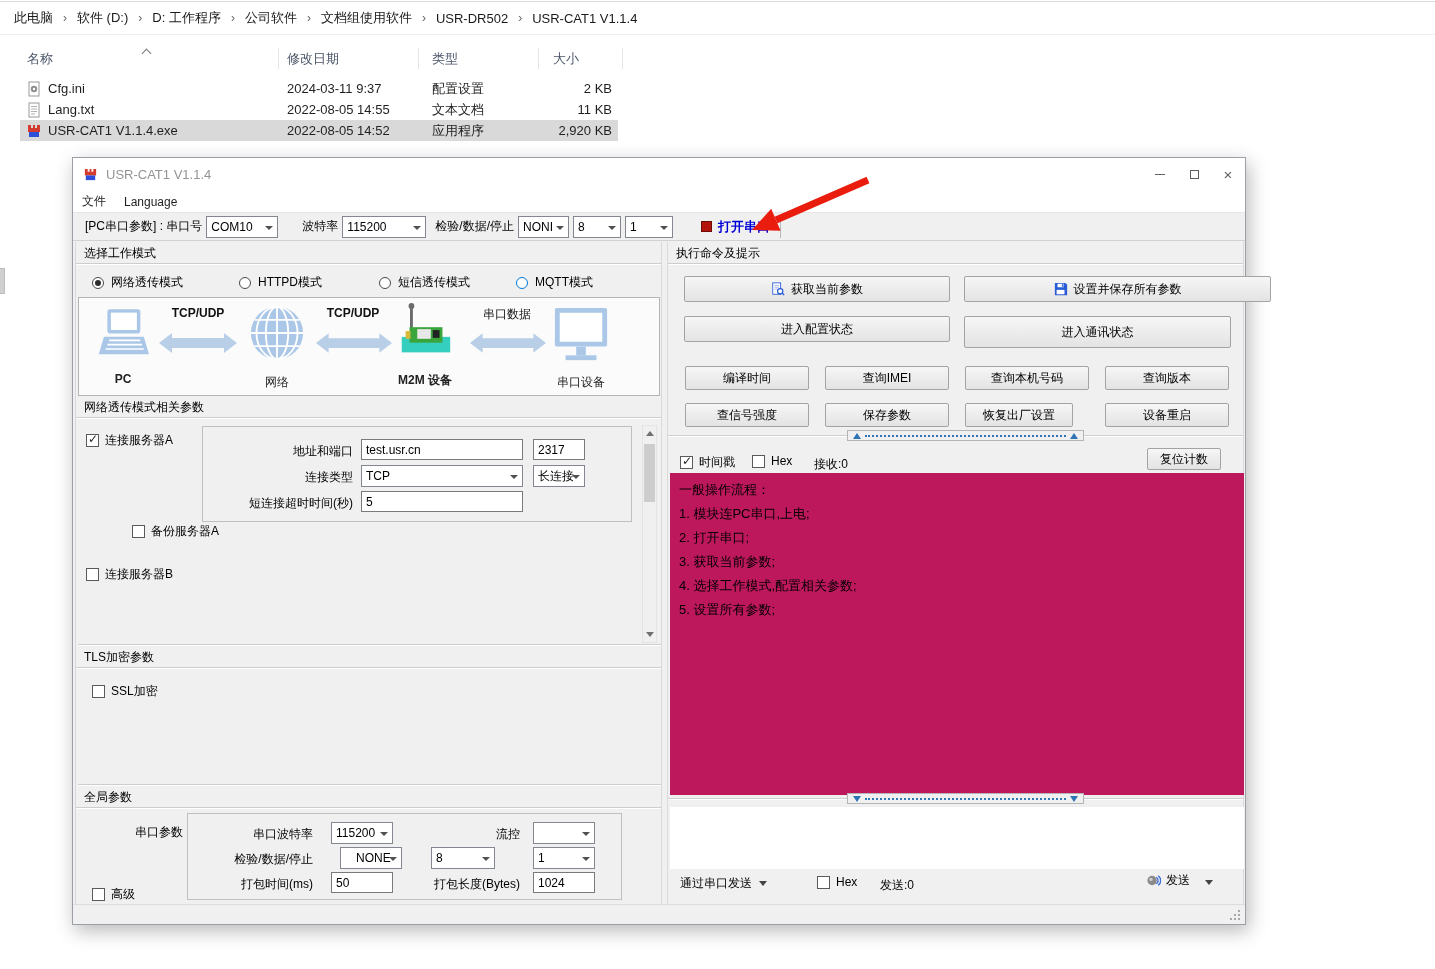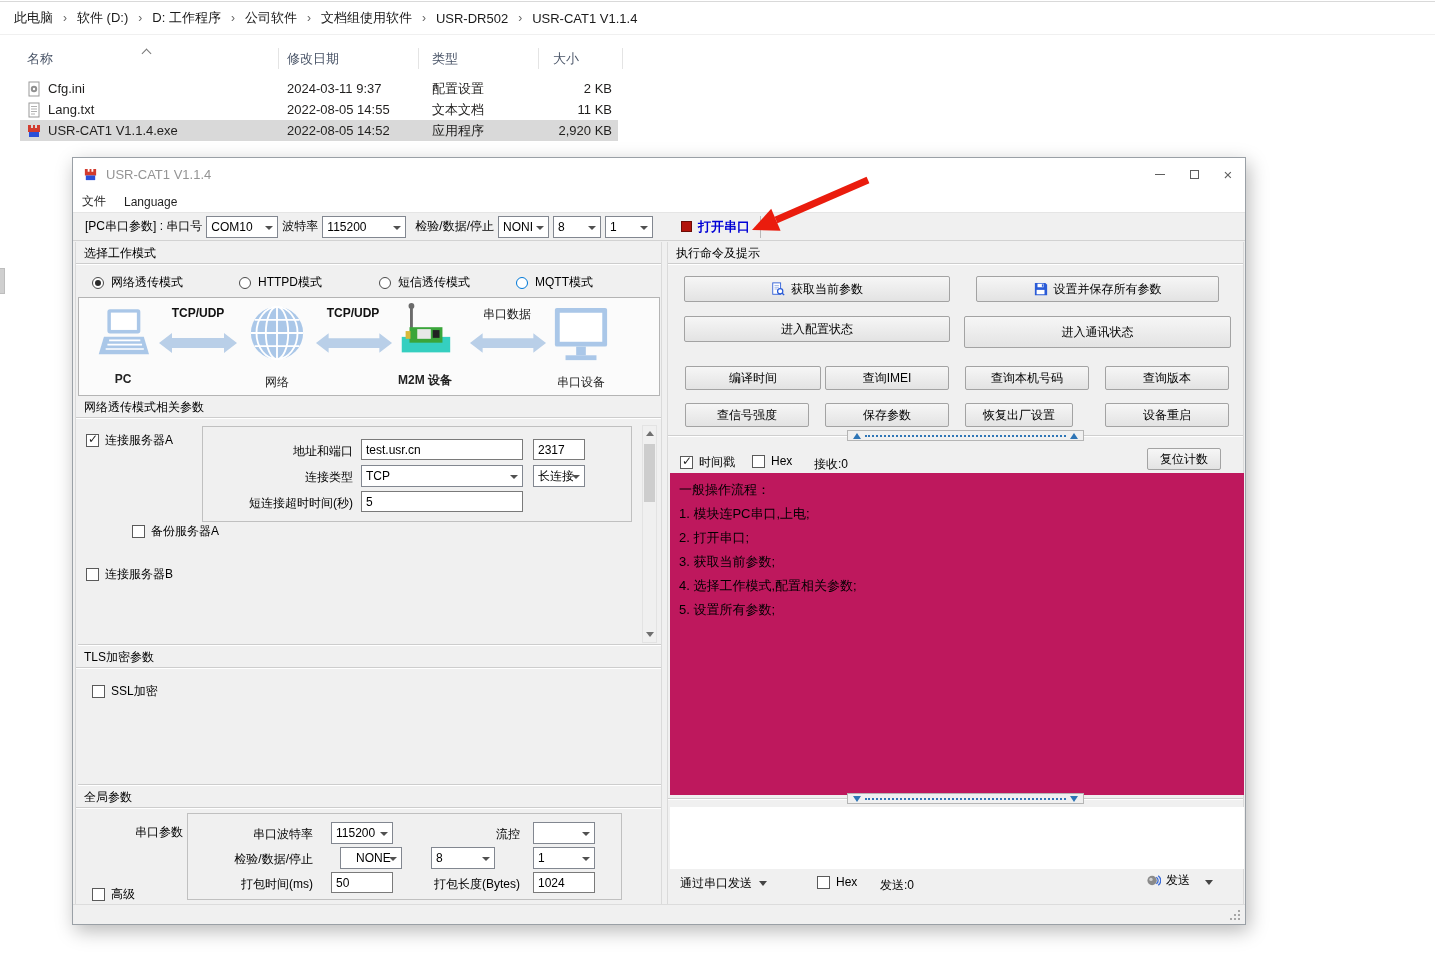--- a/index.html
+++ b/index.html
@@ -190,21 +190,21 @@
     <div class="menubar">
       <span class="menu-item">文件</span>
       <span class="menu-item">Language</span>
     </div>
 
     <div class="toolbar">
       <span class="tb-label">[PC串口参数] : 串口号</span>
       <div class="sel" style="width:72px;">
           <span>COM10</span>
         </div>
-      <span class="tb-label" style="margin-left:4px;">波特率</span>
+      <span class="tb-label" style="margin-left:24px;">波特率</span>
       <div class="sel" style="width:84px;">
           <span>115200</span>
         </div>
       <span class="tb-label" style="margin-left:9px;">检验/数据/停止</span>
       <div class="sel" style="width:51px;">
           <span>NONI</span>
         </div>
       <div class="sel" style="width:48px; margin-left:4px;">
           <span>8</span>
         </div>
@@ -379,37 +379,37 @@
 
       <div class="btn" style="left:16px; top:34px; width:266px; height:26px;">
         <svg width="14" height="14" viewBox="0 0 16 16">
             <rect x="2" y="1" width="9" height="13" fill="#fff" stroke="#2a5bd7"></rect>
             <path d="M4 4h5 M4 6h5 M4 8h3" stroke="#9ab2e8" stroke-width="1"></path>
             <circle cx="10.5" cy="10.5" r="3" fill="#fff" stroke="#2a5bd7" stroke-width="1.4"></circle>
             <line x1="12.6" y1="12.6" x2="15" y2="15" stroke="#2a5bd7" stroke-width="1.6"></line>
           </svg>
         <span>获取当前参数</span>
       </div>
-      <div class="btn" style="left:308px; top:34px; width:243px; height:26px;">
+      <div class="btn" style="left:296px; top:34px; width:307px; height:26px;">
         <svg width="14" height="14" viewBox="0 0 16 16">
             <path fill="#2a5bd7" d="M1 1h12l2 2v12H1z"></path>
             <rect x="4" y="2" width="7" height="4" fill="#fff"></rect>
             <rect x="9" y="2.6" width="1.6" height="2.8" fill="#2a5bd7"></rect>
             <rect x="3" y="9" width="9" height="5" fill="#fff"></rect>
           </svg>
         <span>设置并保存所有参数</span>
       </div>
       <div class="btn" style="left:16px; top:74px; width:266px; height:26px;">
           <span>进入配置状态</span>
         </div>
       <div class="btn" style="left:296px; top:74px; width:267px; height:32px;">
           <span>进入通讯状态</span>
         </div>
 
-      <div class="btn" style="left:17px;  top:124px; width:136px; height:24px;">
+      <div class="btn" style="left:17px;  top:124px; width:124px; height:24px;">
           <span>编译时间</span>
         </div>
       <div class="btn" style="left:157px; top:124px; width:124px; height:24px;">
           <span>查询IMEI</span>
         </div>
       <div class="btn" style="left:297px; top:124px; width:124px; height:24px;">
           <span>查询本机号码</span>
         </div>
       <div class="btn" style="left:437px; top:124px; width:124px; height:24px;">
           <span>查询版本</span>

